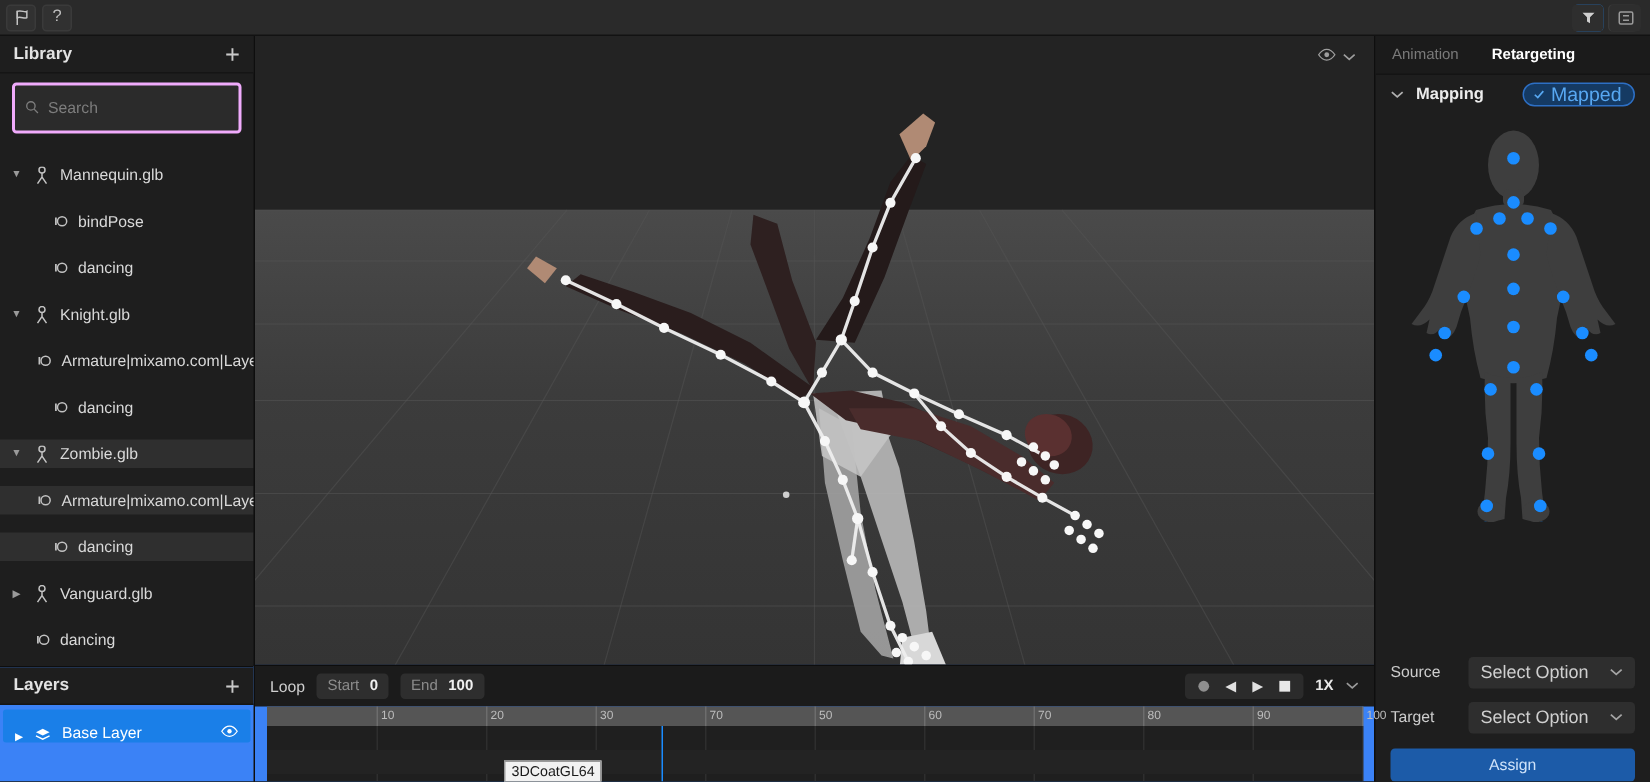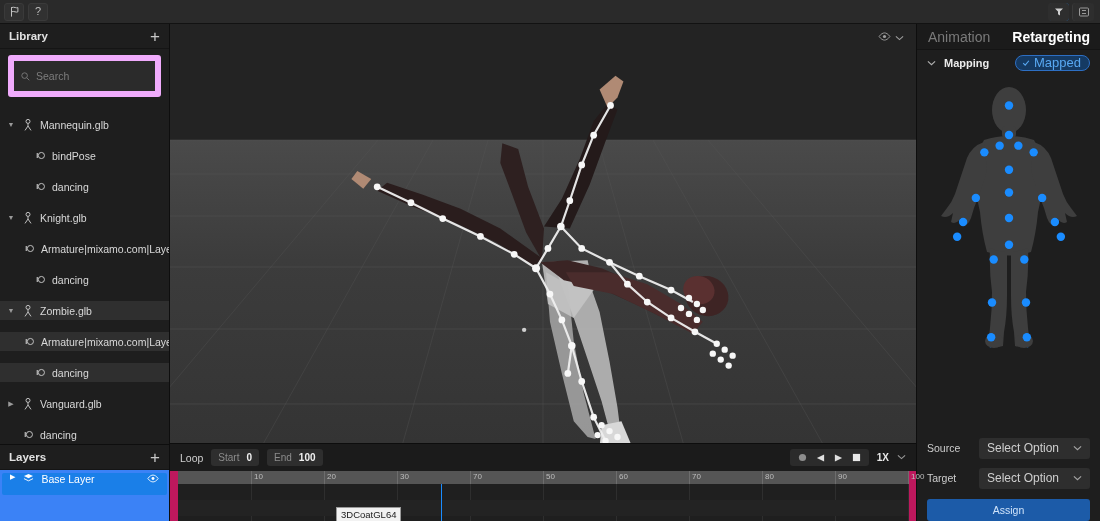--- a/index.html
+++ b/index.html
@@ -36,58 +36,58 @@
              background: #1e1e1e; border-right: 1px solid #0e0e0e; }
   .panel-header {
     height: 25px; display: flex; align-items: center; padding: 0 9px;
     font-size: 11.5px; font-weight: bold; color: #e2e2e2; background: #1e1e1e;
     border-bottom: 1px solid #151515;
   }
   .panel-header .plus { margin-left: auto; font-size: 17px; font-weight: 300; color: #c9c9c9; line-height: 1; }
 
   .search-wrap { padding: 6px 8px 4px 8px; }
   .search-box {
-    height: 21px; background: #2b2b2b; border: 6px solid #f0abfc; border-radius: 3px;
+    height: 21px; background: #2b2b2b; border: 2px solid #f0abfc; border-radius: 3px;
     display: flex; align-items: center; padding: 15px 7px; gap: 6px;
   }
   .search-box .ph { font-size: 10.5px; color: #7d7d7d; }
 
   .tree { flex: 1; overflow: hidden; padding-top: 2px; }
   .tree-row {
     height: 19px; display: flex; align-items: center; gap: 6px;
     font-size: 10.5px; color: #d9d9d9; padding-left: 6px; white-space: nowrap; margin-top: 12px;
   }
   .tree-row.sel { background: #2f2f2f; }
   .tree-row .tw { width: 10px; font-size: 7px; color: #9a9a9a; text-align: center; }
   .tree-row.depth1 { padding-left: 18px; }
   .tree-row.depth0b { padding-left: 6px; }
   .ico { width: 12px; display: flex; align-items: center; justify-content: center; color: #c2c2c2; }
   .ico svg { display: block; }
 
   .layers-panel { flex: 0 0 auto; border-top: 1px solid #0e0e0e; background: #3b82f6; }
   .layer-row {
-    height: 22px; margin: 3px 2px 0 2px; display: flex; align-items: flex-start; gap: 7px;
+    height: 22px; margin: 3px 2px 0 2px; display: flex; align-items: flex-end; gap: 7px;
     padding: 0 8px; font-size: 10.5px; border-radius: 2px;
   }
   .layer-row.sel { background: #1a7fe8; color: #fff; }
   .layer-row .tw { font-size: 7px; }
   .layer-row .eye { margin-left: auto; }
 
   
   .centercol { flex: 1; display: flex; flex-direction: column; min-width: 0; background: #131313; }
   .viewport { flex: 1; position: relative; overflow: hidden; background: #2b2b2b; }
   .vp-sky { position: absolute; inset: 0 0 auto 0; height: 116px; background: #232323; }
   .vp-ground { position: absolute; left: 0; right: 0; top: 116px; bottom: 0;
                background: linear-gradient(180deg,#4a4a4a 0%, #3c3c3c 40%, #343434 100%); }
   .vp-grid { position: absolute; inset: 0; }
   .vp-overlay { position: absolute; top: 8px; right: 12px; display: flex; align-items: center; gap: 4px;
                 color: #9e9e9e; font-size: 10px; }
 
   
-  .timeline { flex: 0 0 78px; background: #be185d; border-top: 1px solid #0d0d0d; display: flex; flex-direction: column; justify-content: flex-end; }
+  .timeline { flex: 0 0 78px; background: #3b82f6; border-top: 1px solid #0d0d0d; display: flex; flex-direction: column; justify-content: flex-end; }
   .tl-toolbar { height: 27px; display: flex; align-items: center; gap: 8px; padding: 0 10px; background: #1b1b1b; }
   .tl-label { font-size: 10.5px; color: #cfcfcf; }
   .num-field {
     height: 17px; background: #2e2e2e; border-radius: 3px; display: flex; align-items: center;
     gap: 7px; padding: 0 7px; font-size: 10px;
   }
   .num-field .k { color: #8c8c8c; }
   .num-field .v { color: #f0f0f0; font-weight: bold; }
   .transport { margin-left: auto; display: flex; align-items: center; gap: 8px; }
   .tp-group { background: #2b2b2b; border-radius: 3px; height: 17px; display: flex;
@@ -114,21 +114,21 @@
            display: flex; align-items: center; justify-content: center; color: #c8c8c8; }
   .tooltip {
     position: absolute; background: #f2f2f2; color: #1a1a1a; font-size: 9.5px;
     padding: 1px 4px; border: 1px solid #9a9a9a; white-space: nowrap;
   }
 
   
   .rightcol { width: 184px; flex: 0 0 184px; background: #1e1e1e; border-left: 1px solid #0e0e0e;
               display: flex; flex-direction: column; }
   .tabs { height: 26px; display: flex; align-items: stretch; border-bottom: 1px solid #141414; background: #1b1b1b; }
-  .tab { display: flex; align-items: center; padding: 0 11px; font-size: 14px; color: #7a7a7a; }
+  .tab { display: flex; align-items: center; padding: 0 11px; font-size: 10px; color: #7a7a7a; }
   .tab.active { color: #ffffff; font-weight: bold; }
   .sect-head { height: 26px; display: flex; align-items: center; gap: 8px; padding: 0 10px; }
   .sect-head .cv { font-size: 8px; color: #b0b0b0; }
   .sect-head .ttl { font-size: 11px; font-weight: bold; color: #ececec; }
   .badge {
     margin-left: auto; display: flex; align-items: center; gap: 4px;
     border: 1px solid #2d6fc4; background: #153a63; color: #58a8f2;
     font-size: 13px; border-radius: 9px; padding: 2px 8px 2px 6px; line-height: 10px;
   }
   .mapfig { flex: 1; display: flex; align-items: flex-start; justify-content: center; padding-top: 4px; }

